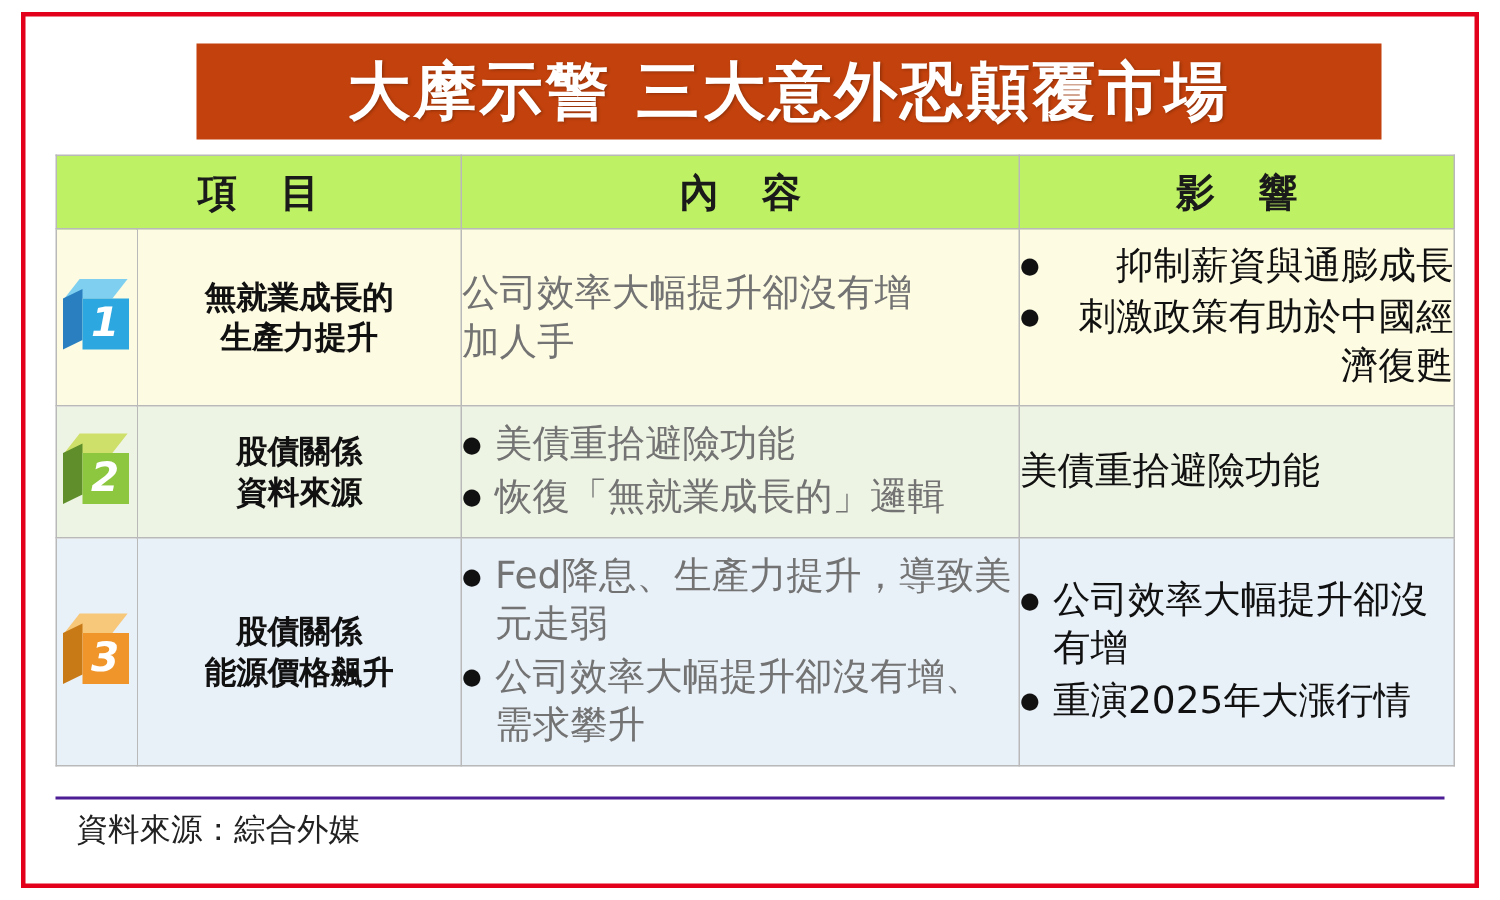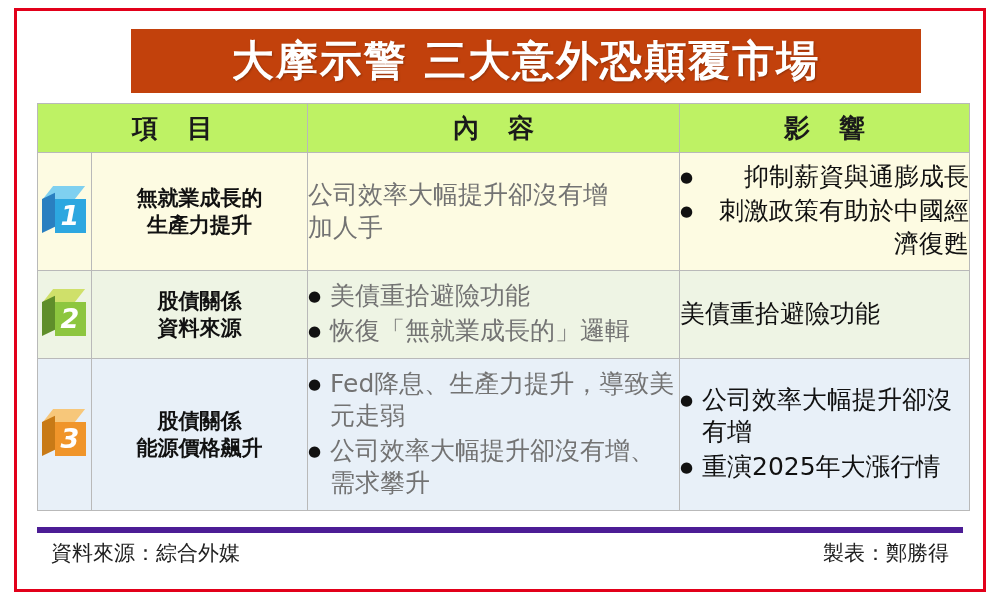--- a/index.html
+++ b/index.html
@@ -187,21 +187,21 @@
   .cube-3 .left  { background: #c87a16; }
   .cube-3 .front { background: #f0952a; }
 
   
   .footer {
     position: absolute;
     left: 12px;
     right: 12px;
     bottom: 8px;
     height: 40px;
-    border-top: 6px solid #4c1d95;
+    border-top: 2px solid #4c1d95;
     display: flex;
     align-items: center;
     justify-content: space-between;
     font-size: 21px;
     color: #222222;
   }
   .footer .src { padding-left: 14px; }
   .footer .author { padding-right: 14px; }
 </style>
 </head>
@@ -298,17 +298,16 @@
             <li>公司效率大幅提升卻沒有增</li>
             <li>重演2025年大漲行情</li>
           </ul>
         </td>
       </tr>
     </tbody>
       </table>
 
     <div class="footer">
       <div class="src">資料來源：綜合外媒</div>
-      <div class="author">製表：鄭勝得</div>
     </div>
 
   </div>
 </div>
 
 </body></html>

